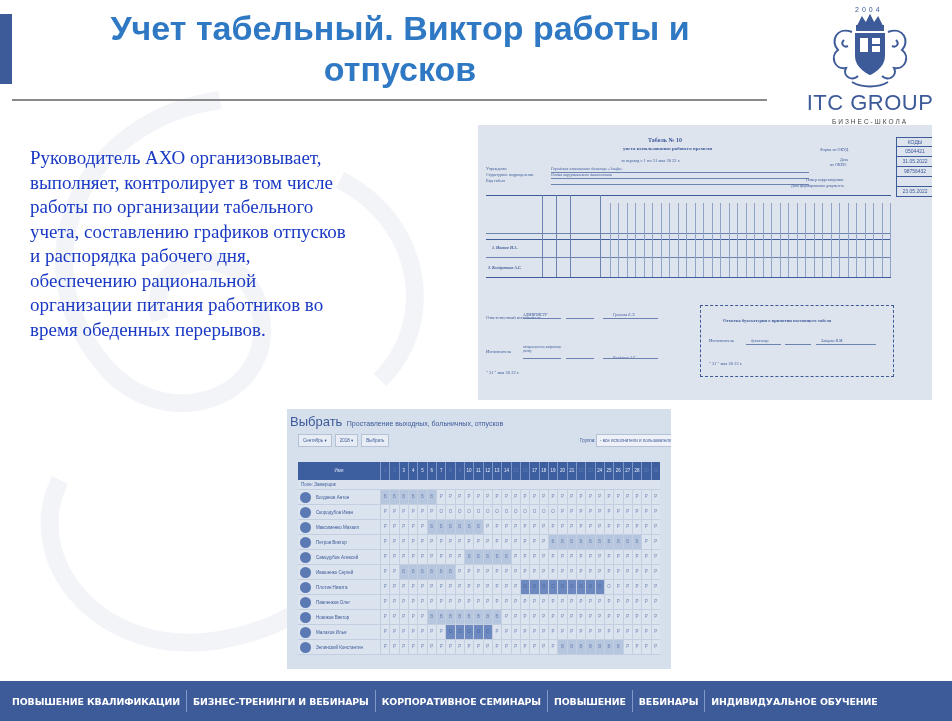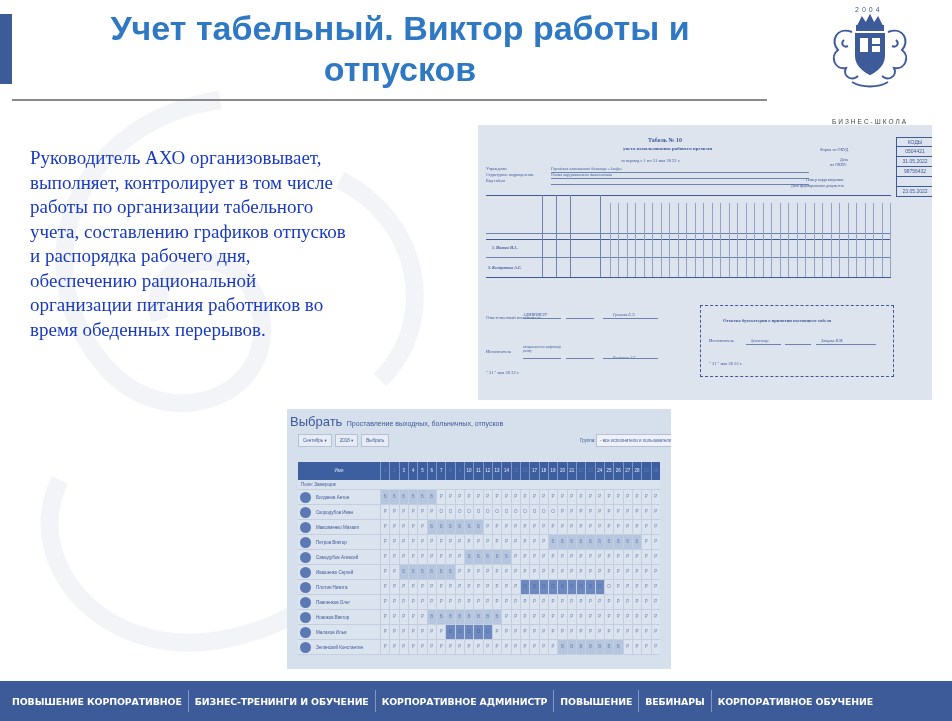--- a/index.html
+++ b/index.html
@@ -90,20 +90,21 @@
       <path d="M30 20 C14 14 8 30 16 38 C8 44 12 58 24 56 C20 64 30 70 36 64"></path>
       <path d="M66 20 C82 14 88 30 80 38 C88 44 84 58 72 56 C76 64 66 70 60 64"></path>
       <path d="M22 28 C18 32 22 36 26 34"></path>
       <path d="M74 28 C78 32 74 36 70 34"></path>
       <path d="M30 70 C40 76 56 76 66 70"></path>
     </g>
     <rect x="38" y="26" width="8" height="14" fill="#ffffff"></rect>
     <rect x="50" y="26" width="8" height="6" fill="#ffffff"></rect>
     <rect x="50" y="34" width="8" height="6" fill="#ffffff"></rect>
   </svg>
+  <div class="brand">ITC GROUP</div>
   <div class="sub">БИЗНЕС-ШКОЛА</div>
 </div>
 
 <p class="body-text">Руководитель АХО организовывает, выполняет, контролирует в том числе работы по организации табельного учета, составлению графиков отпусков и распорядка рабочего дня, обеспечению рациональной организации питания работников во время обеденных перерывов.</p>
 
 <div class="doc-shot">
   <div class="t" style="left:170px;top:12px;font-size:6px;font-weight:bold;">Табель № 10</div>
   <div class="t" style="left:145px;top:21px;font-size:5px;font-weight:bold;">учета использования рабочего времени</div>
   <div class="t" style="left:143px;top:33px;font-size:4.5px;">за период с 1 по 31 мая 20 22 г.</div>
   <div class="t" style="left:8px;top:41px;font-size:4px;">Учреждение</div>
@@ -671,24 +672,24 @@
             <span>Р</span>
             <span>Р</span>
             <span>Р</span>
           </div>
         </div>
       </div>
   </div>
 </div>
 
 <div class="footer">
-  <span class="footer-item">ПОВЫШЕНИЕ КОРПОРАТИВНОЕ</span>
+  <span class="footer-item">ПОВЫШЕНИЕ КВАЛИФИКАЦИИ</span>
   <span class="footer-sep"></span>
-  <span class="footer-item">БИЗНЕС-ТРЕНИНГИ И ОБУЧЕНИЕ</span>
+  <span class="footer-item">БИЗНЕС-ТРЕНИНГИ И ВЕБИНАРЫ</span>
   <span class="footer-sep"></span>
-  <span class="footer-item">КОРПОРАТИВНОЕ АДМИНИСТР</span>
+  <span class="footer-item">КОРПОРАТИВНОЕ СЕМИНАРЫ</span>
   <span class="footer-sep"></span>
   <span class="footer-item">ПОВЫШЕНИЕ</span>
   <span class="footer-sep"></span>
   <span class="footer-item">ВЕБИНАРЫ</span>
   <span class="footer-sep"></span>
-  <span class="footer-item">КОРПОРАТИВНОЕ ОБУЧЕНИЕ</span>
+  <span class="footer-item">ИНДИВИДУАЛЬНОЕ ОБУЧЕНИЕ</span>
 </div>
 
 </body></html>

